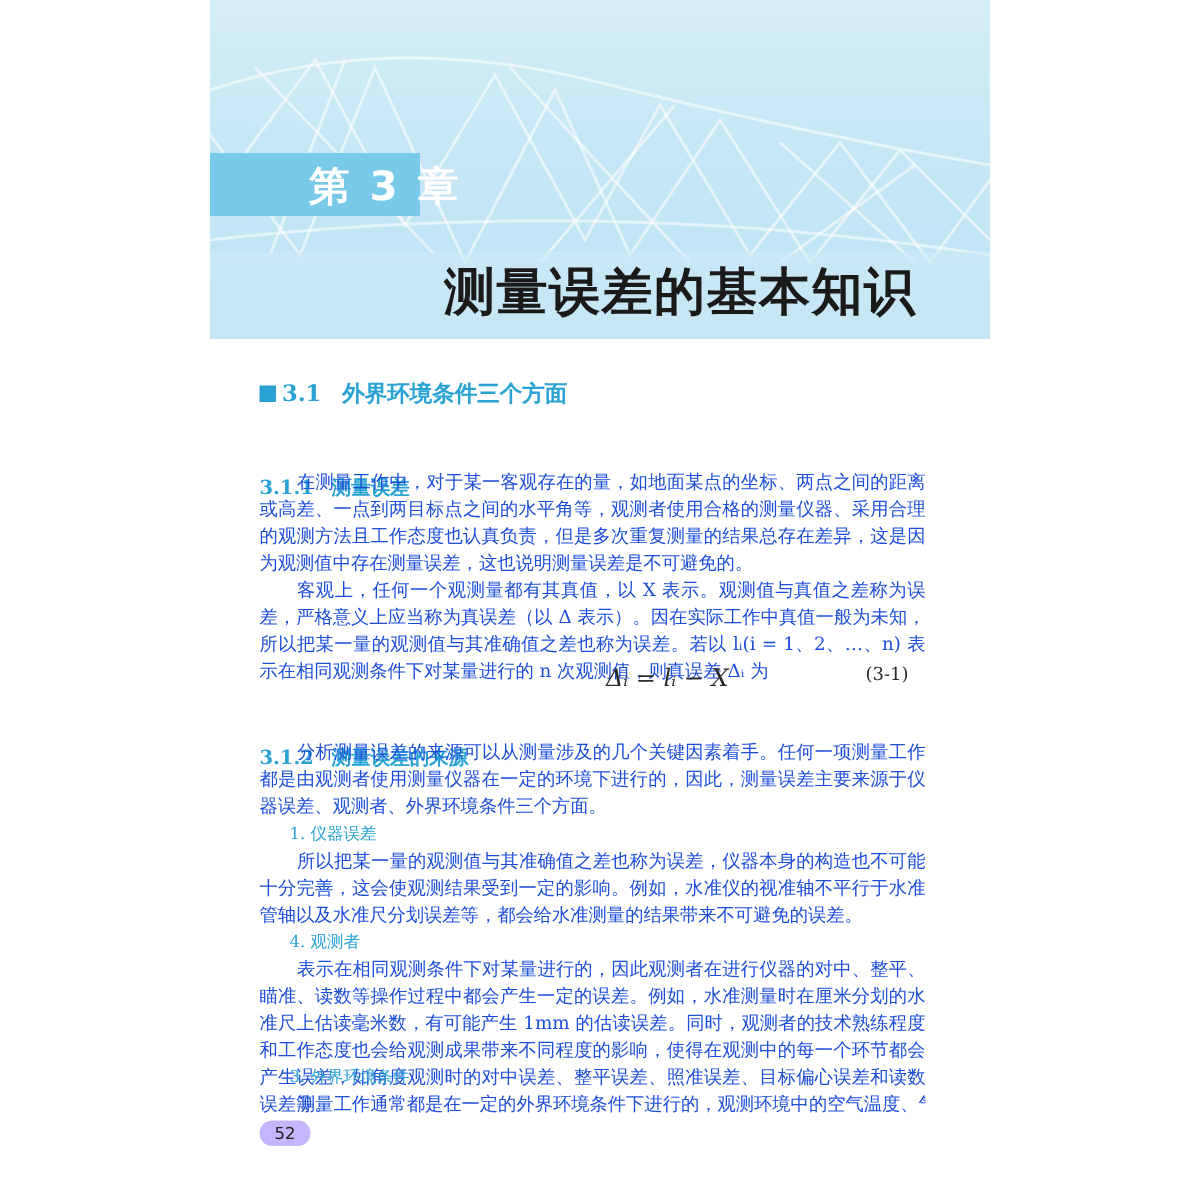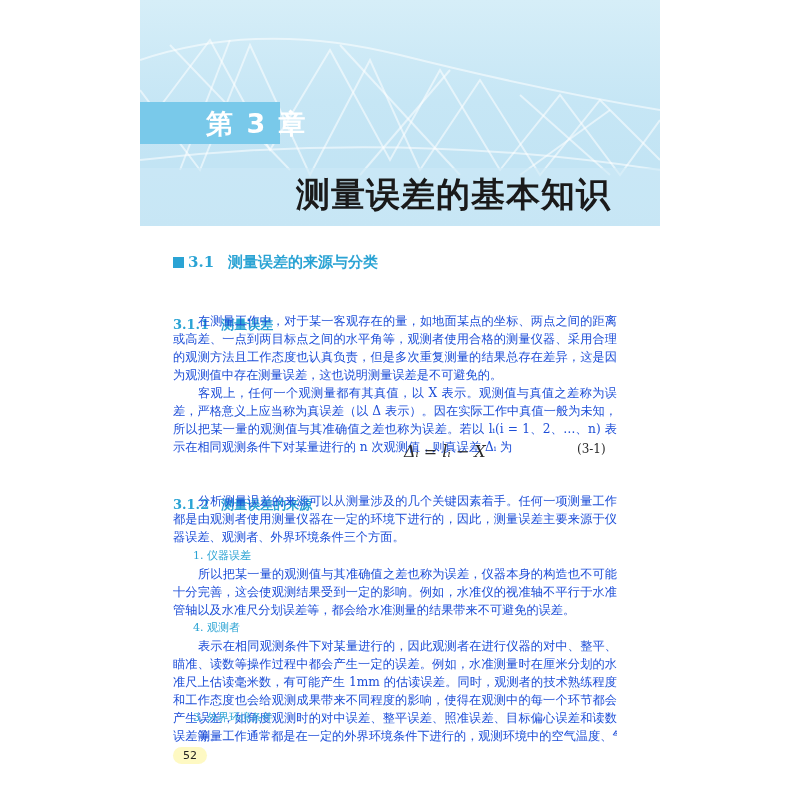--- a/index.html
+++ b/index.html
@@ -53,21 +53,21 @@
   .formula {
     position: absolute; left: 365px; top: 442px;
     font-size: 16px; color: #2a2a2a; font-style: italic; padding-left: 39px;
   }
   .formula-num {
     position: absolute; left: 577px; top: 442px;
     font-size: 12px; color: #2a2a2a;
   }
   .page-num {
     position: absolute; left: 173px; top: 747px; width: 34px; height: 17px;
-    background: #fef9c3; border-radius: 9px;
+    background: #c4b5fd; border-radius: 9px;
     font-family: "DejaVu Sans", sans-serif; font-size: 11px; color: #222;
     text-align: center; line-height: 17px;
   }
 </style>
 </head>
 <body>
 
 <div class="header">
   <svg width="520" height="226">
     <g stroke="#ffffff" stroke-opacity="0.55" stroke-width="2" fill="none">
@@ -83,21 +83,21 @@
       <path d="M0 160 Q260 130 520 170"></path>
     </g>
     <rect x="0" y="168" width="520" height="58" fill="#cde9f6" opacity="0.6"></rect>
   </svg>
 </div>
 <div class="chapter-band"></div>
 <div class="chapter-label">第 3 章</div>
 <div class="chapter-title">测量误差的基本知识</div>
 
 <div class="h1">
-  <span class="sq"></span><span class="num">3.1</span><span>测量误差的来源与分类</span>
+  <span class="sq"></span><span class="num">3.1</span><span>外界环境条件三个方面</span>
 </div>
 
 <div class="h2" style="top:289px">
   <span class="num">3.1.1</span><span>测量误差</span>
 </div>
 <div class="para" style="top:312px; text-indent:25px">在测量工作中，对于某一客观存在的量，如地面某点的坐标、两点之间的距离或高差、一点到两目标点之间的水平角等，观测者使用合格的测量仪器、采用合理的观测方法且工作态度也认真负责，但是多次重复测量的结果总存在差异，这是因为观测值中存在测量误差，这也说明测量误差是不可避免的。</div>
 <div class="para" style="top:384px; text-indent:25px">客观上，任何一个观测量都有其真值，以 X 表示。观测值与真值之差称为误差，严格意义上应当称为真误差（以 Δ 表示）。因在实际工作中真值一般为未知，所以把某一量的观测值与其准确值之差也称为误差。若以 lᵢ(i = 1、2、…、n) 表示在相同观测条件下对某量进行的 n 次观测值，则真误差 Δᵢ 为</div>
 <div class="formula">Δᵢ = lᵢ − X</div>
 <div class="formula-num">(3-1)</div>
 

